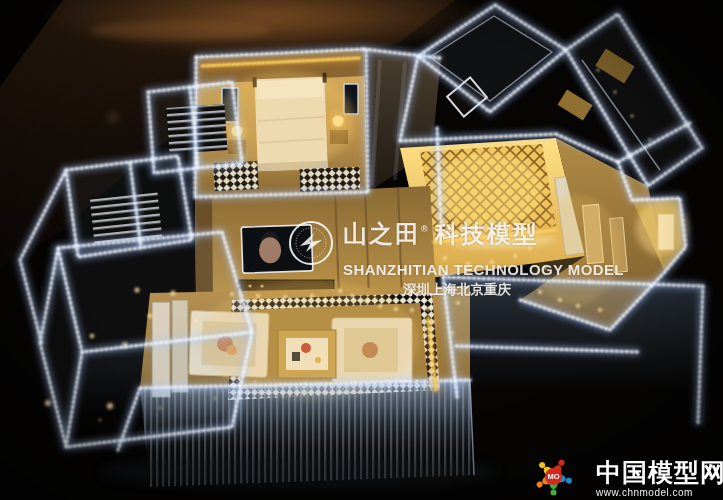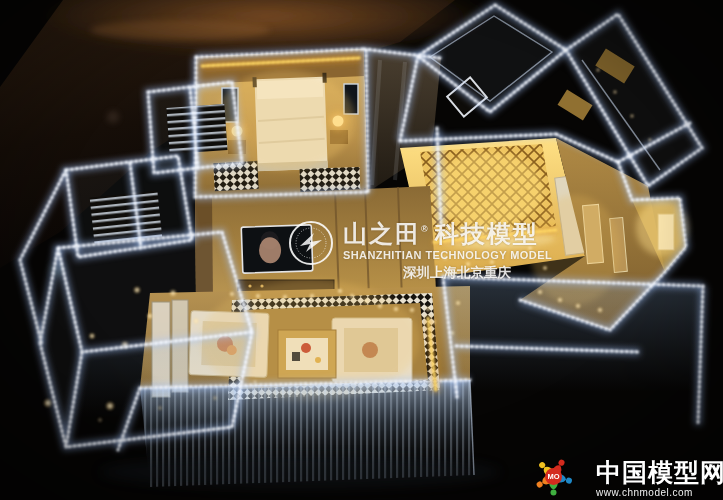--- a/index.html
+++ b/index.html
@@ -8,21 +8,21 @@
   .scene{position:absolute;left:0;top:0;}
 
   
   .wm-center{position:absolute;left:288px;top:216px;display:flex;align-items:flex-start;
              color:rgba(255,255,255,0.86);text-shadow:0 0 2px rgba(60,40,0,0.35);}
   .wm-logo{width:46px;height:46px;margin-top:4px;opacity:0.88;}
   .wm-text{margin-left:9px;}
   .wm-line1{font-size:24px;font-weight:700;letter-spacing:2px;line-height:26px;white-space:nowrap;}
   .wm-line1 .suffix{margin-left:7px;}
   .wm-line1 sup{font-size:9px;letter-spacing:0;vertical-align:10px;}
-  .wm-line2{font-size:11px;font-weight:700;letter-spacing:0.4px;margin-top:2px;white-space:nowrap;}
+  .wm-line2{font-size:15px;font-weight:700;letter-spacing:0.4px;margin-top:14px;white-space:nowrap;}
   .wm-line3{display:flex;justify-content:flex-end;width:168px;font-size:13.5px;
             font-weight:700;margin-top:3px;}
 
   
   .wm-corner{position:absolute;left:531px;top:453px;display:flex;align-items:flex-end;gap:20px;}
   .wm-corner .logo{width:45px;height:45px;}
   .wm-corner .txt{display:flex;flex-direction:column;}
   .wm-corner .site{font-size:25px;font-weight:700;color:#fff;line-height:27px;letter-spacing:1px;
                    text-shadow:1px 1px 2px #000,-1px -1px 2px rgba(0,0,0,.6);white-space:nowrap;}
   .wm-corner .url{font-size:10px;color:#f2f2f2;letter-spacing:0.5px;margin-top:1px;

